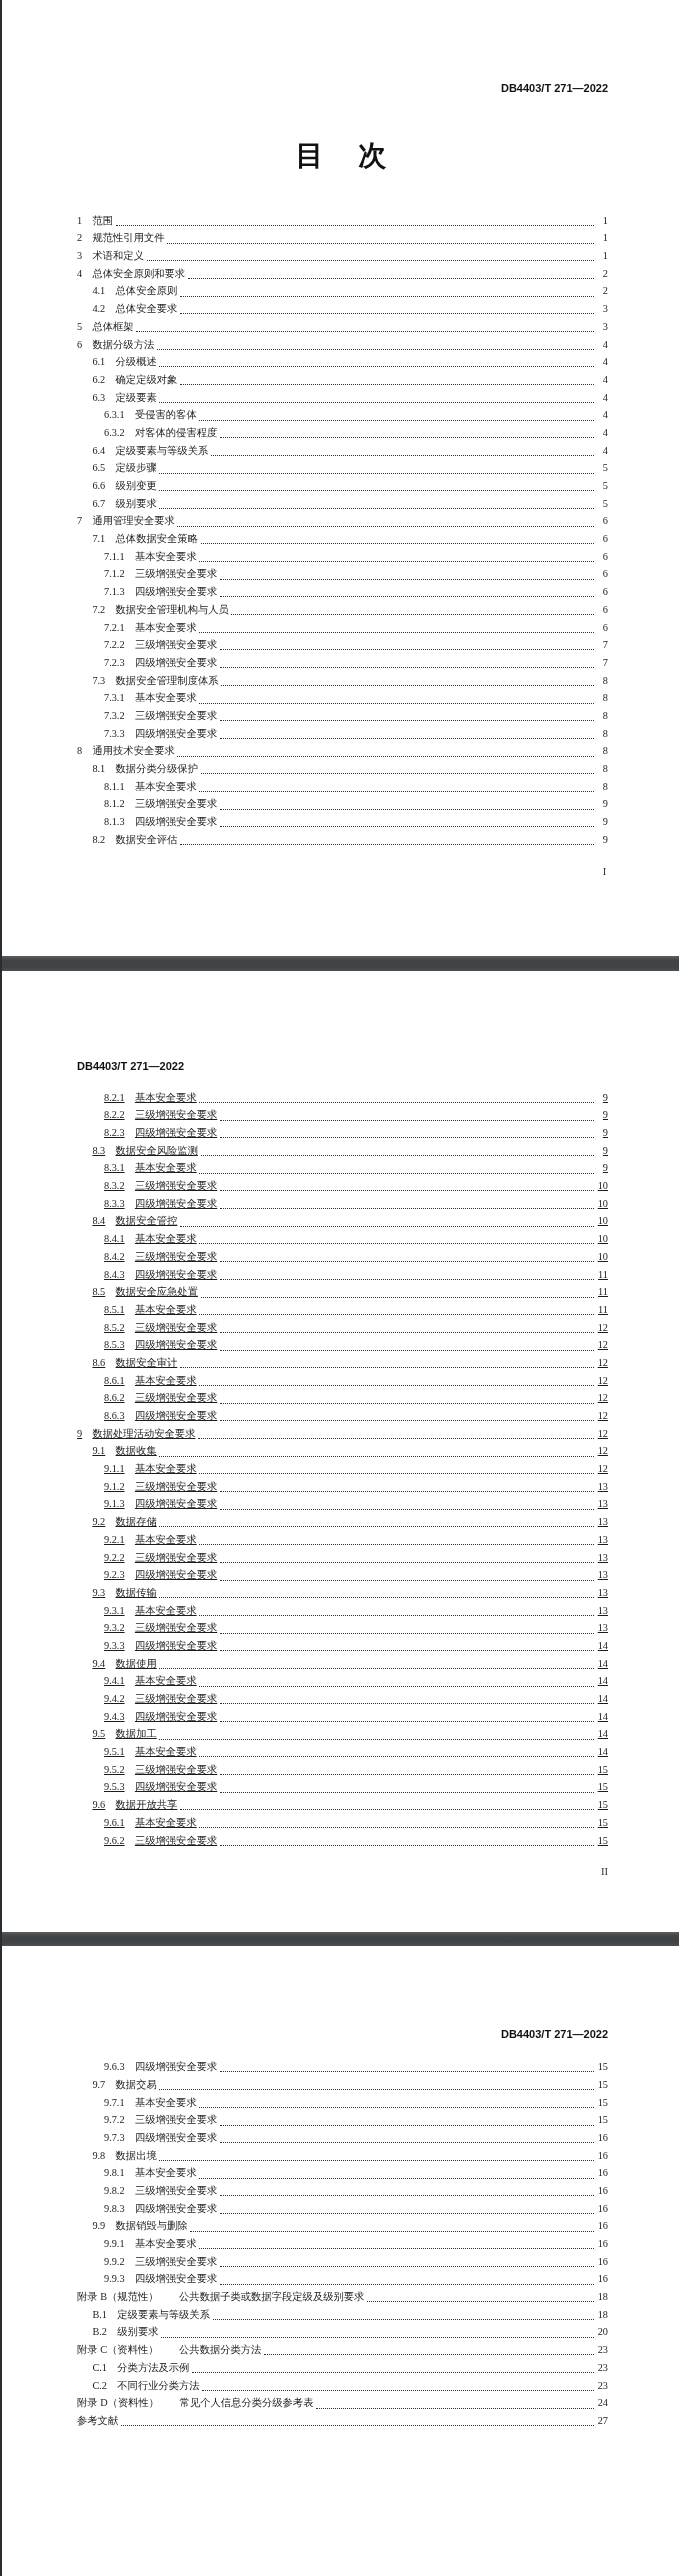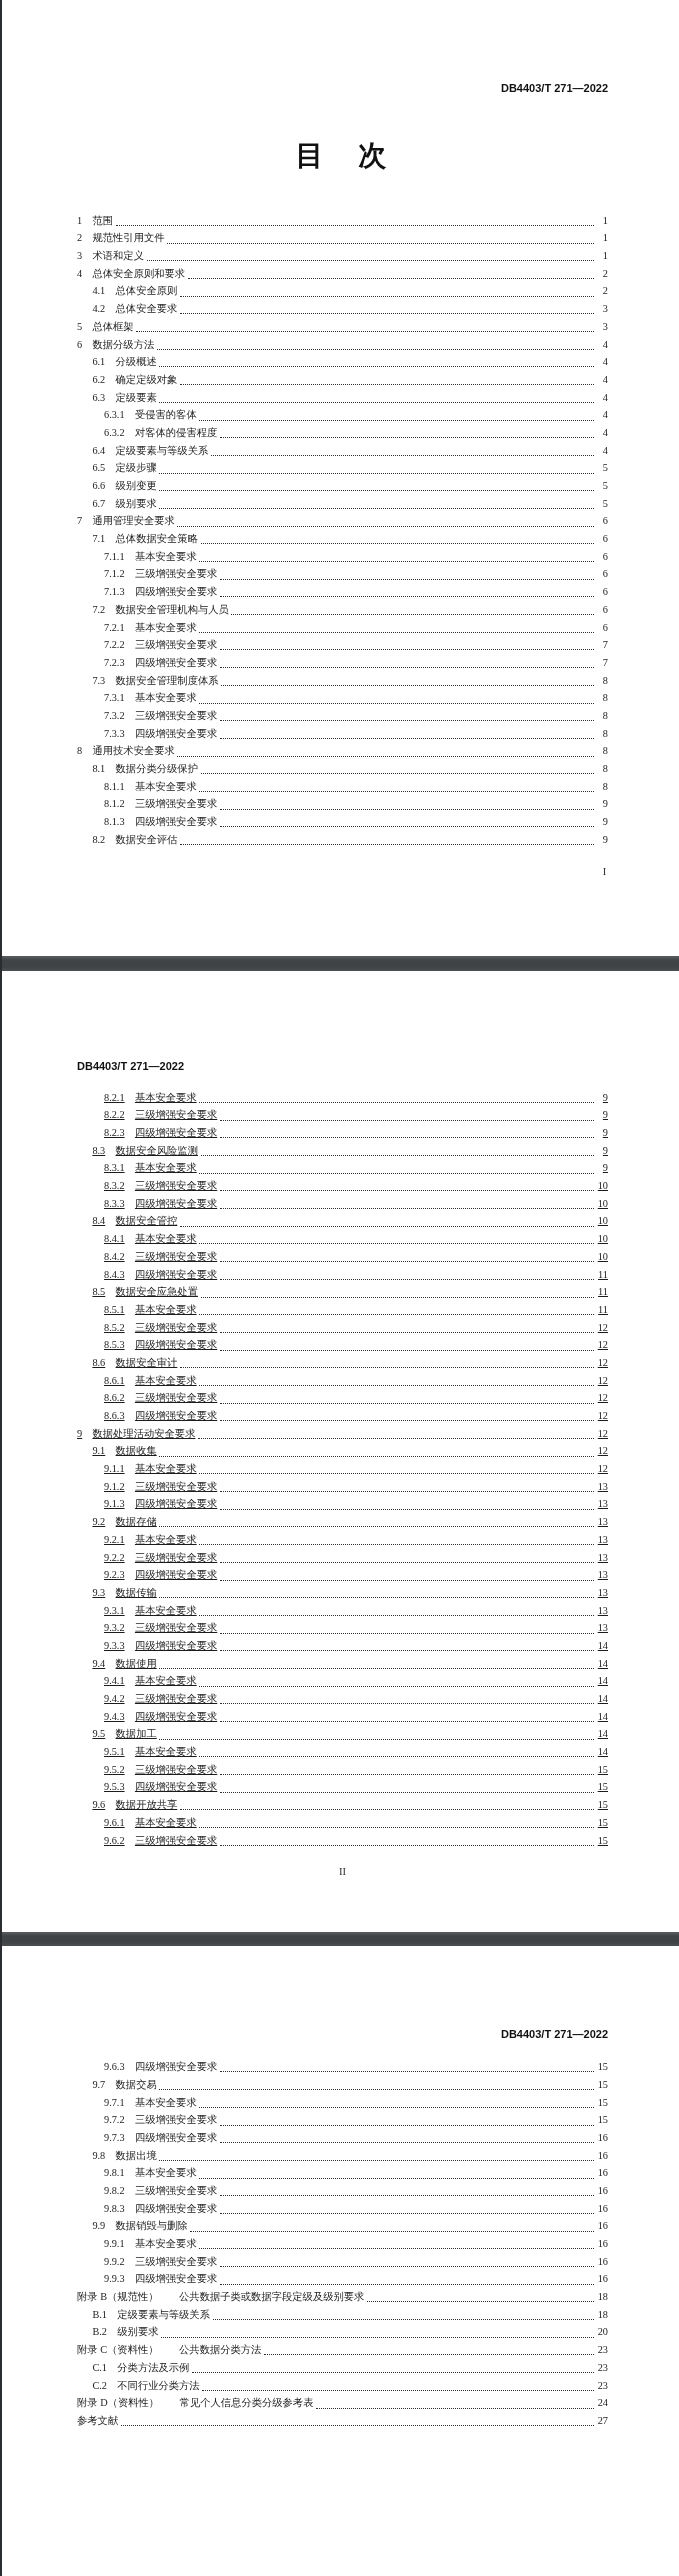--- a/index.html
+++ b/index.html
@@ -64,21 +64,21 @@
   .entry-page{
     flex:0 0 auto;min-width:12px;text-align:right;
     font-family:"Liberation Serif","DejaVu Serif",serif;
     font-size:10.3px;
   }
   .folio{
     font-family:"Liberation Serif","DejaVu Serif",serif;
     font-size:10.7px;line-height:13.7px;height:13.7px;color:#333;
   }
   .folio-right{text-align:right;margin-top:16.3px;margin-right:1.7px;}
-  .folio-left{text-align:center;margin-top:15.4px;}
+  .folio-left{text-align:right;margin-top:15.4px;}
 </style>
 </head>
 <body>
 
 <div class="viewport">
 
   <section class="page page-1">
     <div class="running-header hdr-right">DB4403/T 271—2022</div>
     <h1 class="toc-title">目　次</h1>
     <div class="toc">

